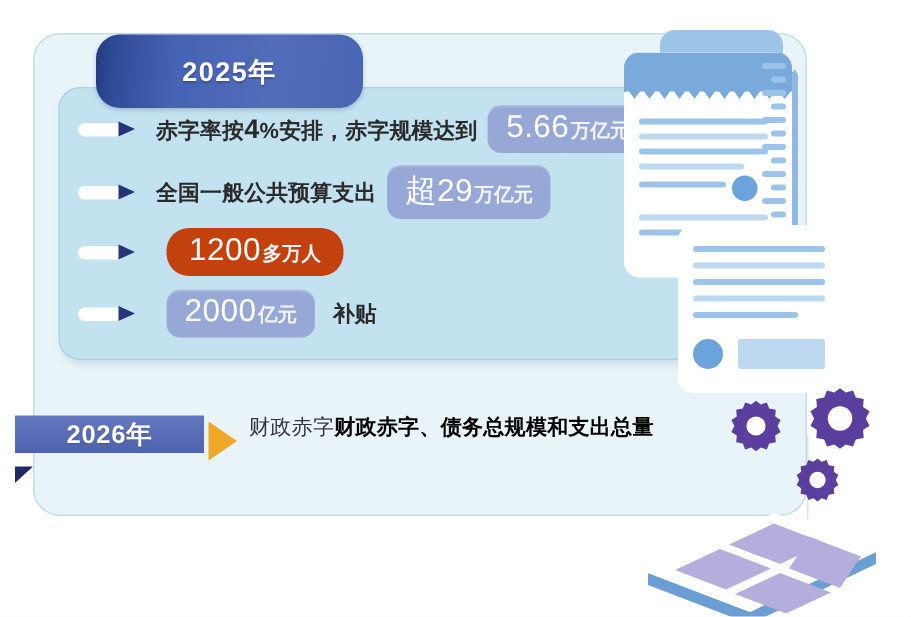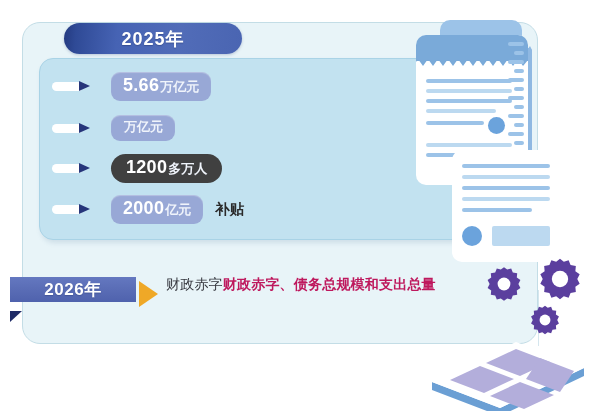--- a/index.html
+++ b/index.html
@@ -43,21 +43,21 @@
     border-radius: 14px;
     box-shadow: 2px 3px 5px rgba(90,130,160,0.18);
   }
 
   
   .year-badge-2025 {
     position: absolute;
     left: 64px;
     top: 23px;
     width: 178px;
-    height: 31px;
+    height: 49px;
     border-radius: 16px;
     background: linear-gradient(95deg, #23397f 0%, #2f4a96 7%, #4663b4 30%, #516cb8 65%, #4a65b2 100%);
     display: flex;
     align-items: center;
     justify-content: center;
     z-index: 6;
     box-shadow: 0 1px 3px rgba(40,60,120,0.25);
   }
   .year-badge-2025 .yb-text {
     color: #ffffff;
@@ -129,28 +129,28 @@
     border-radius: 9px;
     margin: 0 7px;
     padding: 3px 12px 5px 12px;
     white-space: nowrap;
   }
   .pill-light {
     background: #98a8d6;
     box-shadow: inset 0 1px 1px rgba(255,255,255,0.3);
   }
   .pill-dark {
-    background: #404040;
+    background: #c2410c;
     border-radius: 15px;
     padding: 3px 15px 5px 15px;
   }
   .pill-num {
     color: #ffffff;
-    font-size: 18px;
-    font-weight: bold;
+    font-size: 21px;
+    font-weight: normal;
     letter-spacing: 0.3px;
   }
   .pill-unit {
     color: #f0f4fb;
     font-size: 13px;
     font-weight: bold;
     margin-left: 1px;
   }
   .row-suffix {
     font-size: 14.5px;
@@ -210,21 +210,21 @@
     width: 310px;
     z-index: 5;
   }
   .para-line {
     font-size: 14px;
     color: #33353c;
     line-height: 24px;
     white-space: nowrap;
     letter-spacing: 0.2px;
   }
-  .para-line b { font-weight: bold; color: #be185d; }
+  .para-line b { font-weight: bold; color: #000000; }
 
   
   .illus { position: absolute; }
 
   
   .sheet-back {
     left: 470px;
     top: 48px;
     width: 62px;
     height: 210px;
@@ -392,32 +392,35 @@
     <span class="yb-text">2025年</span>
   </div>
 
   <div class="inner-panel">
 
     <div class="bullet-row row-1">
       <span class="arrow-marker">
         <span class="arrow-bar"></span>
           <span class="arrow-head"></span>
       </span>
+      <span class="row-text"><span>赤字率按</span><span class="big">4</span><span>%安排，赤字规模达到</span></span>
       <span class="value-pill pill-light">
         <span class="pill-num">5.66</span>
           <span class="pill-unit">万亿元</span>
       </span>
     </div>
 
     <div class="bullet-row row-2">
       <span class="arrow-marker">
         <span class="arrow-bar"></span>
           <span class="arrow-head"></span>
       </span>
+      <span class="row-text">全国一般公共预算支出</span>
       <span class="value-pill pill-light">
+        <span class="pill-num">超29</span>
           <span class="pill-unit">万亿元</span>
       </span>
     </div>
 
     <div class="bullet-row row-3">
       <span class="arrow-marker">
         <span class="arrow-bar"></span>
           <span class="arrow-head"></span>
       </span>
       <span class="value-pill pill-dark">

